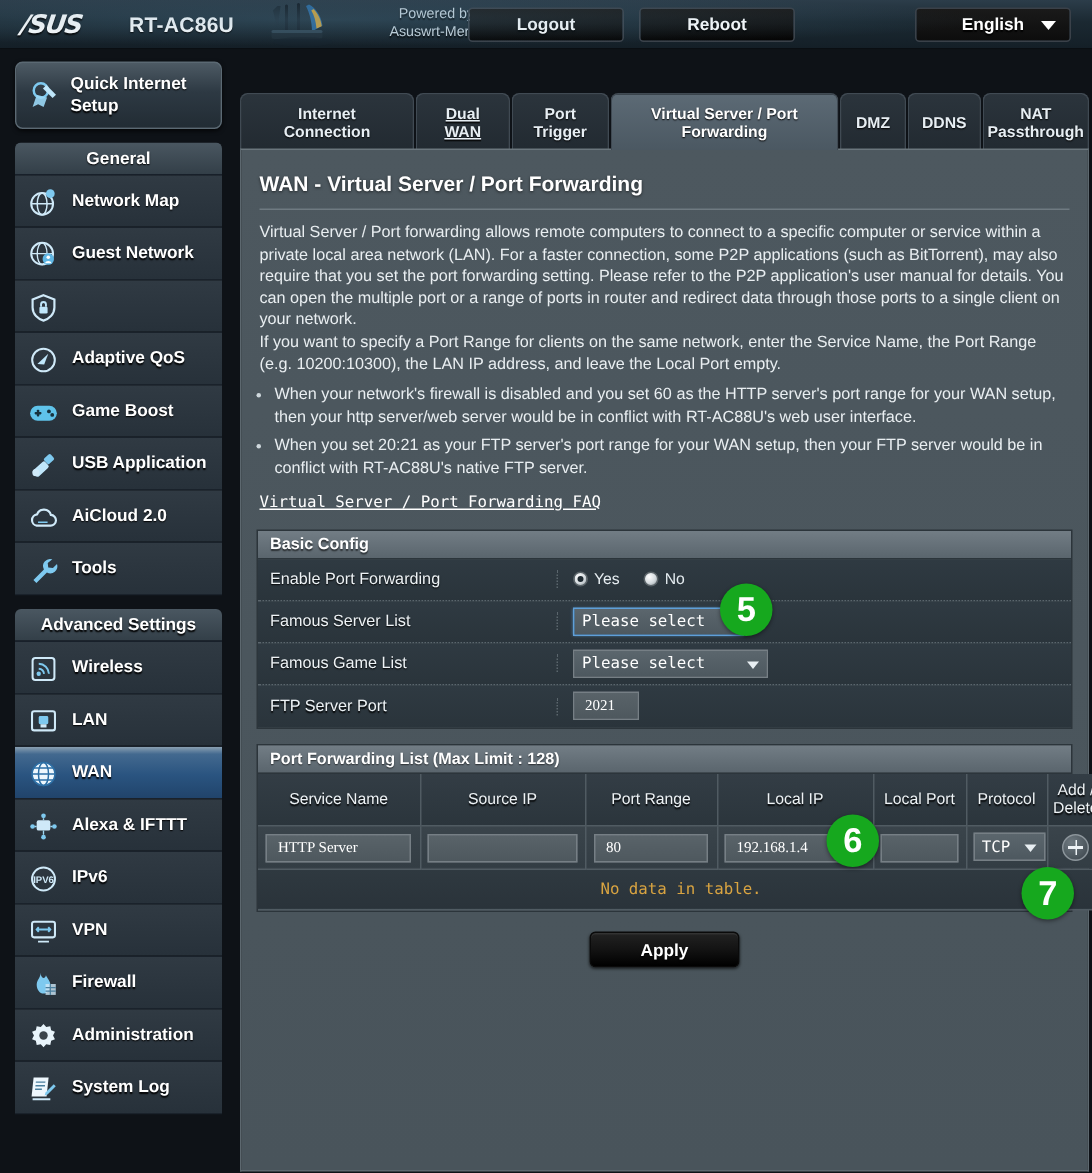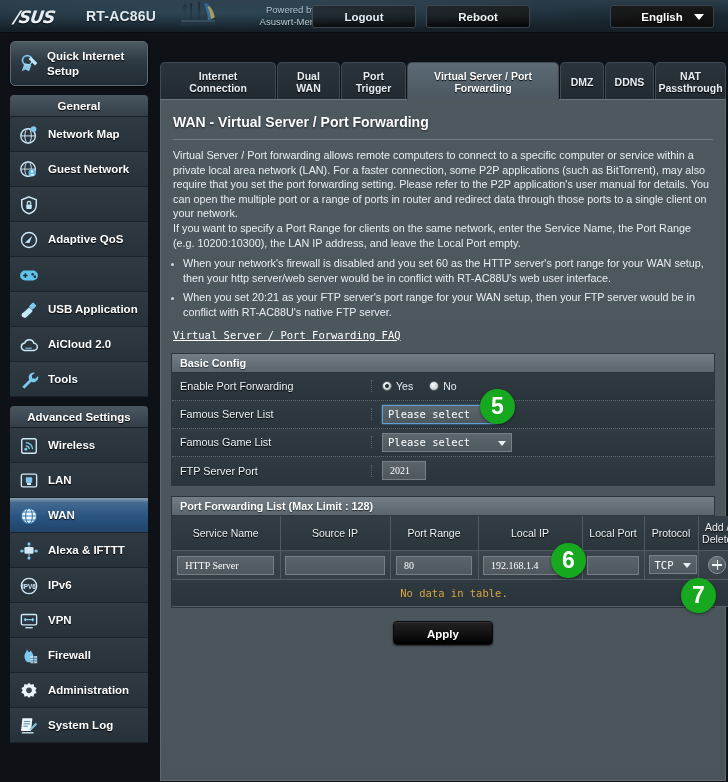--- a/index.html
+++ b/index.html
@@ -398,20 +398,21 @@
 
 
       <div class="menu-item">
         <svg class="mi-ico" viewBox="0 0 22 20">
           <rect x="1.2" y="5" width="19.6" height="11" rx="5.5" fill="#5fc3ea"></rect>
           <rect x="4.5" y="9.6" width="5" height="1.8" rx=".6" fill="#17333f"></rect>
           <rect x="6.1" y="8" width="1.8" height="5" rx=".6" fill="#17333f"></rect>
           <circle cx="15" cy="9.2" r="1.4" fill="#17333f"></circle>
           <circle cx="17.4" cy="11.8" r="1.4" fill="#17333f"></circle>
         </svg>
+        <span class="mi-lbl">Game Boost</span>
       </div>
 
       <div class="menu-item">
         <svg class="mi-ico" viewBox="0 0 22 22">
           <rect x="3" y="11" width="12" height="6" rx="1.6" transform="rotate(-42 9 14)" fill="#bfe6fa"></rect>
           <rect x="12" y="4" width="6.5" height="5.5" rx="1.2" transform="rotate(-42 15 7)" fill="#7ec9ef"></rect>
           <circle cx="5.4" cy="16.6" r="2.6" fill="#cfe9f8"></circle>
         </svg>
         <span class="mi-lbl">USB Application</span>
       </div>
@@ -523,21 +524,21 @@
   </div>
 
   <div id="main">
 
     <div id="tabs">
       <div class="tab" style="left:0px;width:116px;">
         <span>
           <span>Internet</span><br><span>Connection</span>
         </span>
       </div>
-      <div class="tab" style="left:117px;width:63px;">
+      <div class="tab" style="left:117px;width:63px;text-decoration:underline;">
         <span>
           <span>Dual</span><br><span>WAN</span>
         </span>
       </div>
       <div class="tab" style="left:181px;width:65px;">
         <span>
           <span>Port</span><br><span>Trigger</span>
         </span>
       </div>
       <div class="tab active" style="left:247px;width:152px;">

